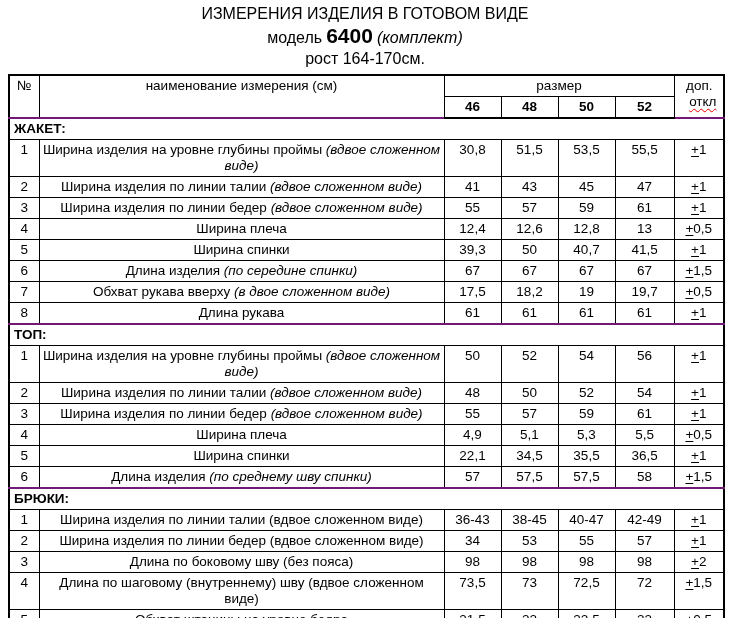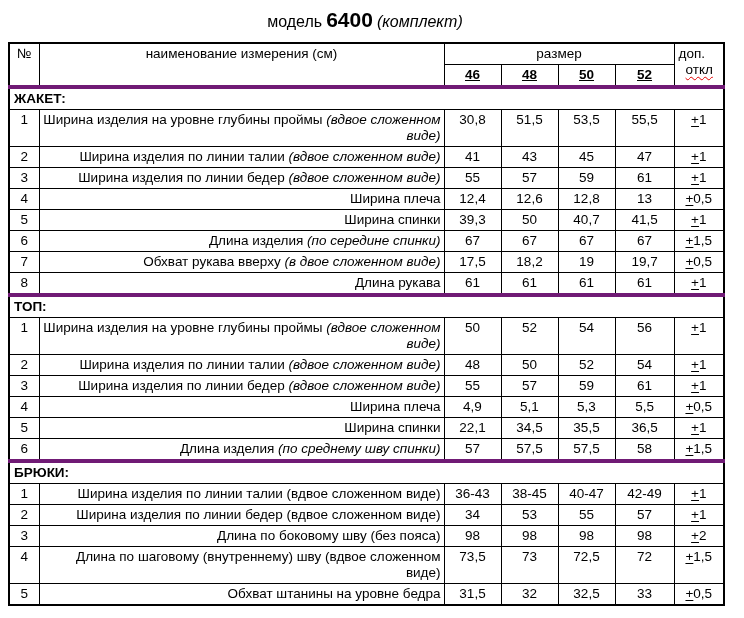--- a/index.html
+++ b/index.html
@@ -20,21 +20,21 @@
     text-align: center;
     width: 730px;
     margin-bottom: 5px;
   }
   .title-line1 {
     font-size: 16px;
     line-height: 20px;
   }
   .title-line2 {
     font-size: 16px;
-    line-height: 31px;
+    line-height: 23px;
     text-align: center;
   }
   .model-num {
     font-weight: bold;
     font-size: 21px;
     margin: 0 4px;
   }
   .model-note {
     font-style: italic;
   }
@@ -60,57 +60,58 @@
   
   table.meas { border: 2px solid #000000; }
   
   thead th {
     font-weight: normal;
     text-align: center;
     height: 21px;
   }
   thead tr.size-row th {
     font-weight: bold;
-    text-decoration: underline;
   }
   thead th.tol-head {
-    text-align: left;
+    text-align: center;
     vertical-align: top;
     padding-left: 4px;
   }
   thead tr.top-row th { border-bottom-color: #000; }
   thead tr.size-row th { border-bottom: 2px solid #000; }
   th.tol-head { border-bottom: 2px solid #000; }
   .misspelled {
     text-decoration: underline wavy #e60000;
     text-decoration-thickness: 1px;
     text-underline-offset: 2px;
     margin-left: 7px;
   }
   
   tr.section-row td {
     font-weight: bold;
-    border-top: 4px solid #701a75;
+    border-top: 2px solid #701a75;
     padding: 2px 4px;
   }
   
   td.c-num   { text-align: center; }
-  td.c-name  { text-align: right; padding-left: 5px; padding-right: 4px; }
+  td.c-name  { text-align: center; padding-left: 5px; padding-right: 4px; }
   td.c-val   { text-align: center; }
   td.c-tol   { text-align: center; }
   .note-italic { font-style: italic; }
   .tol-sign { text-decoration: underline; text-underline-offset: 2px; }
 </style>
 </head>
 <body>
 
 <div class="page">
 
   <div class="title-block">
+    <div class="title-line1">ИЗМЕРЕНИЯ ИЗДЕЛИЯ В ГОТОВОМ ВИДЕ</div>
     <div class="title-line2"><span>модель</span><span class="model-num">6400</span><span class="model-note">(комплект)</span></div>
+    <div class="title-line3">рост 164-170см.</div>
   </div>
 
   <table class="meas">
     <colgroup>
       <col style="width:30px">
       <col style="width:405px">
       <col style="width:57px">
       <col style="width:57px">
       <col style="width:57px">
       <col style="width:59px">

